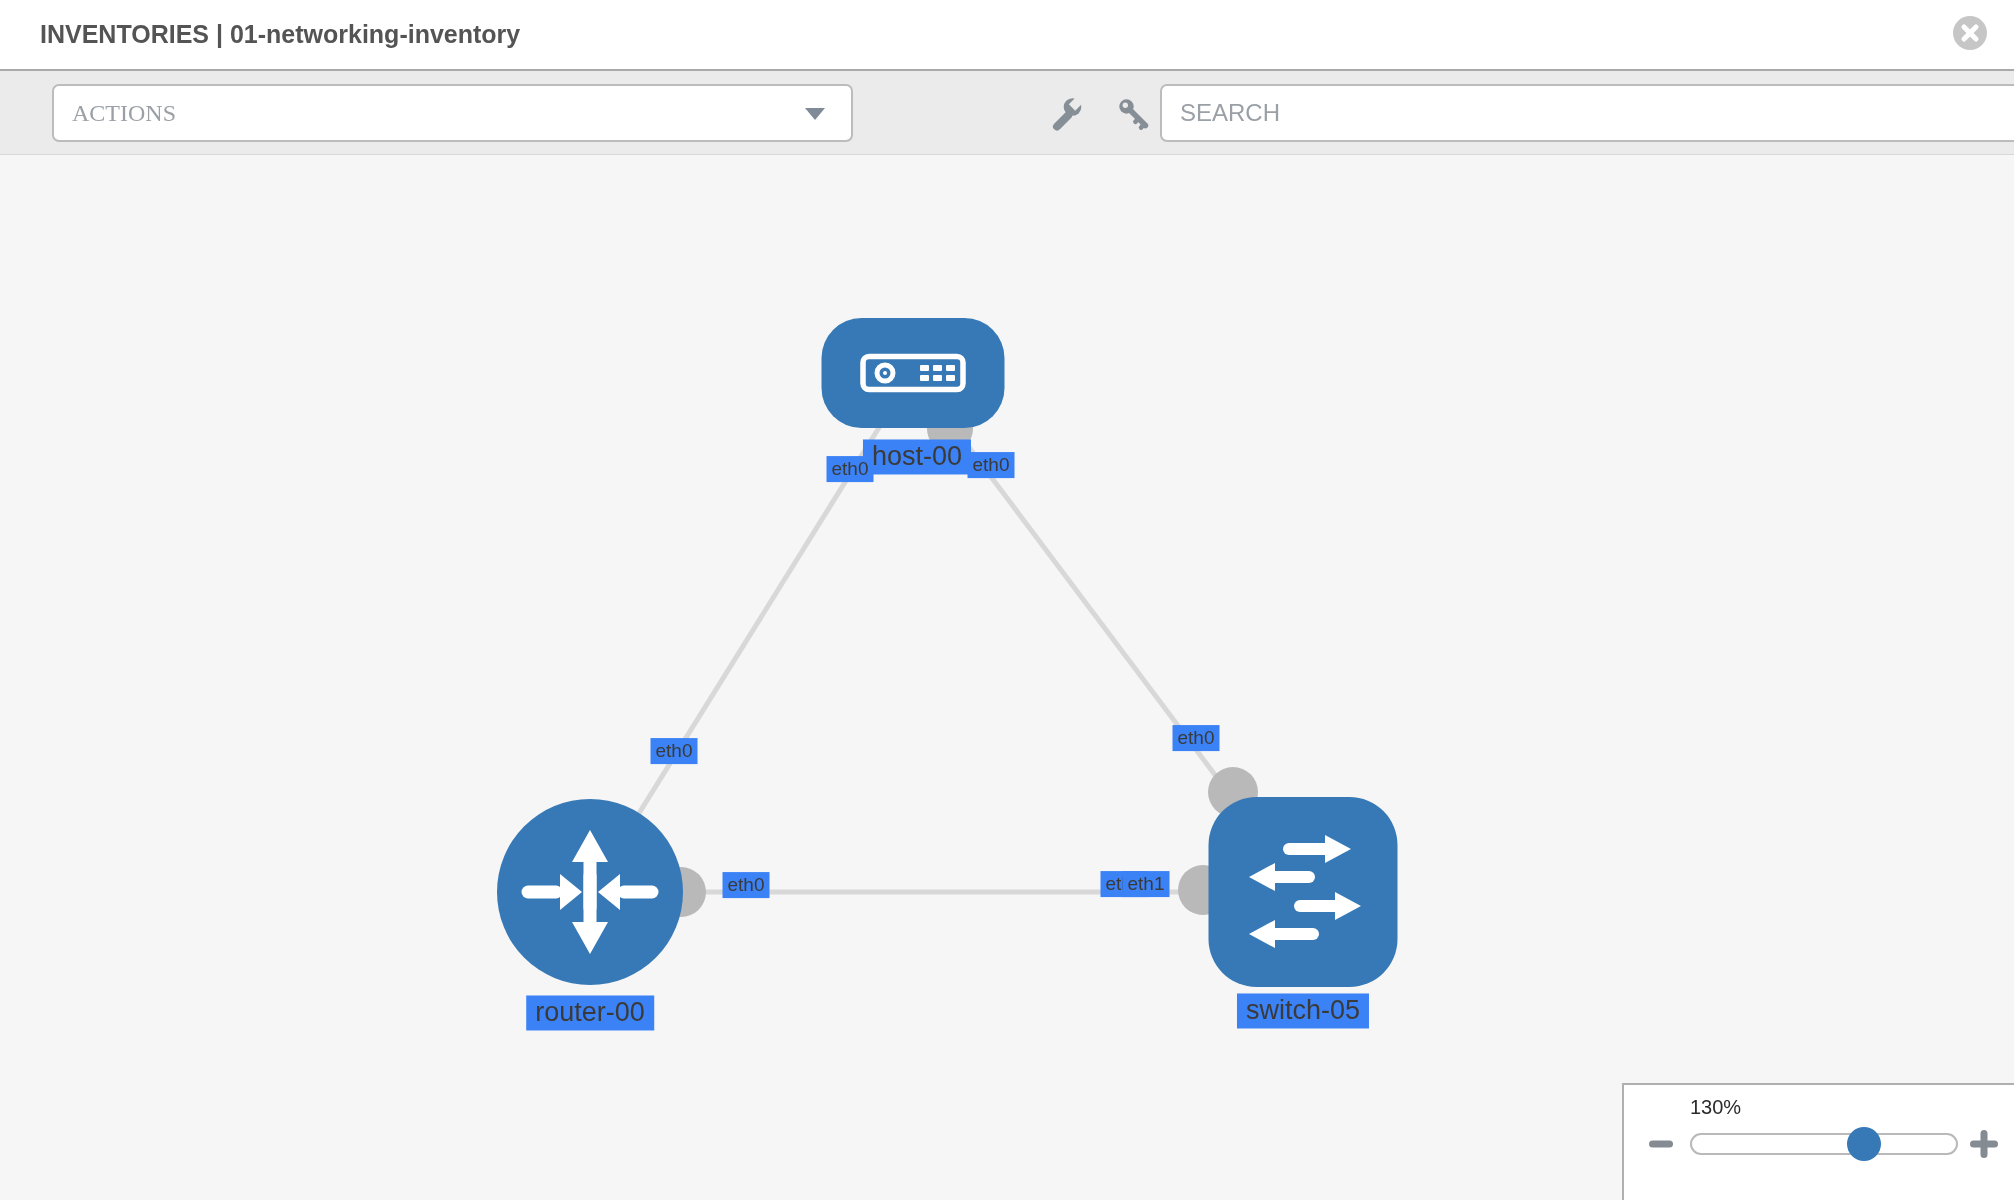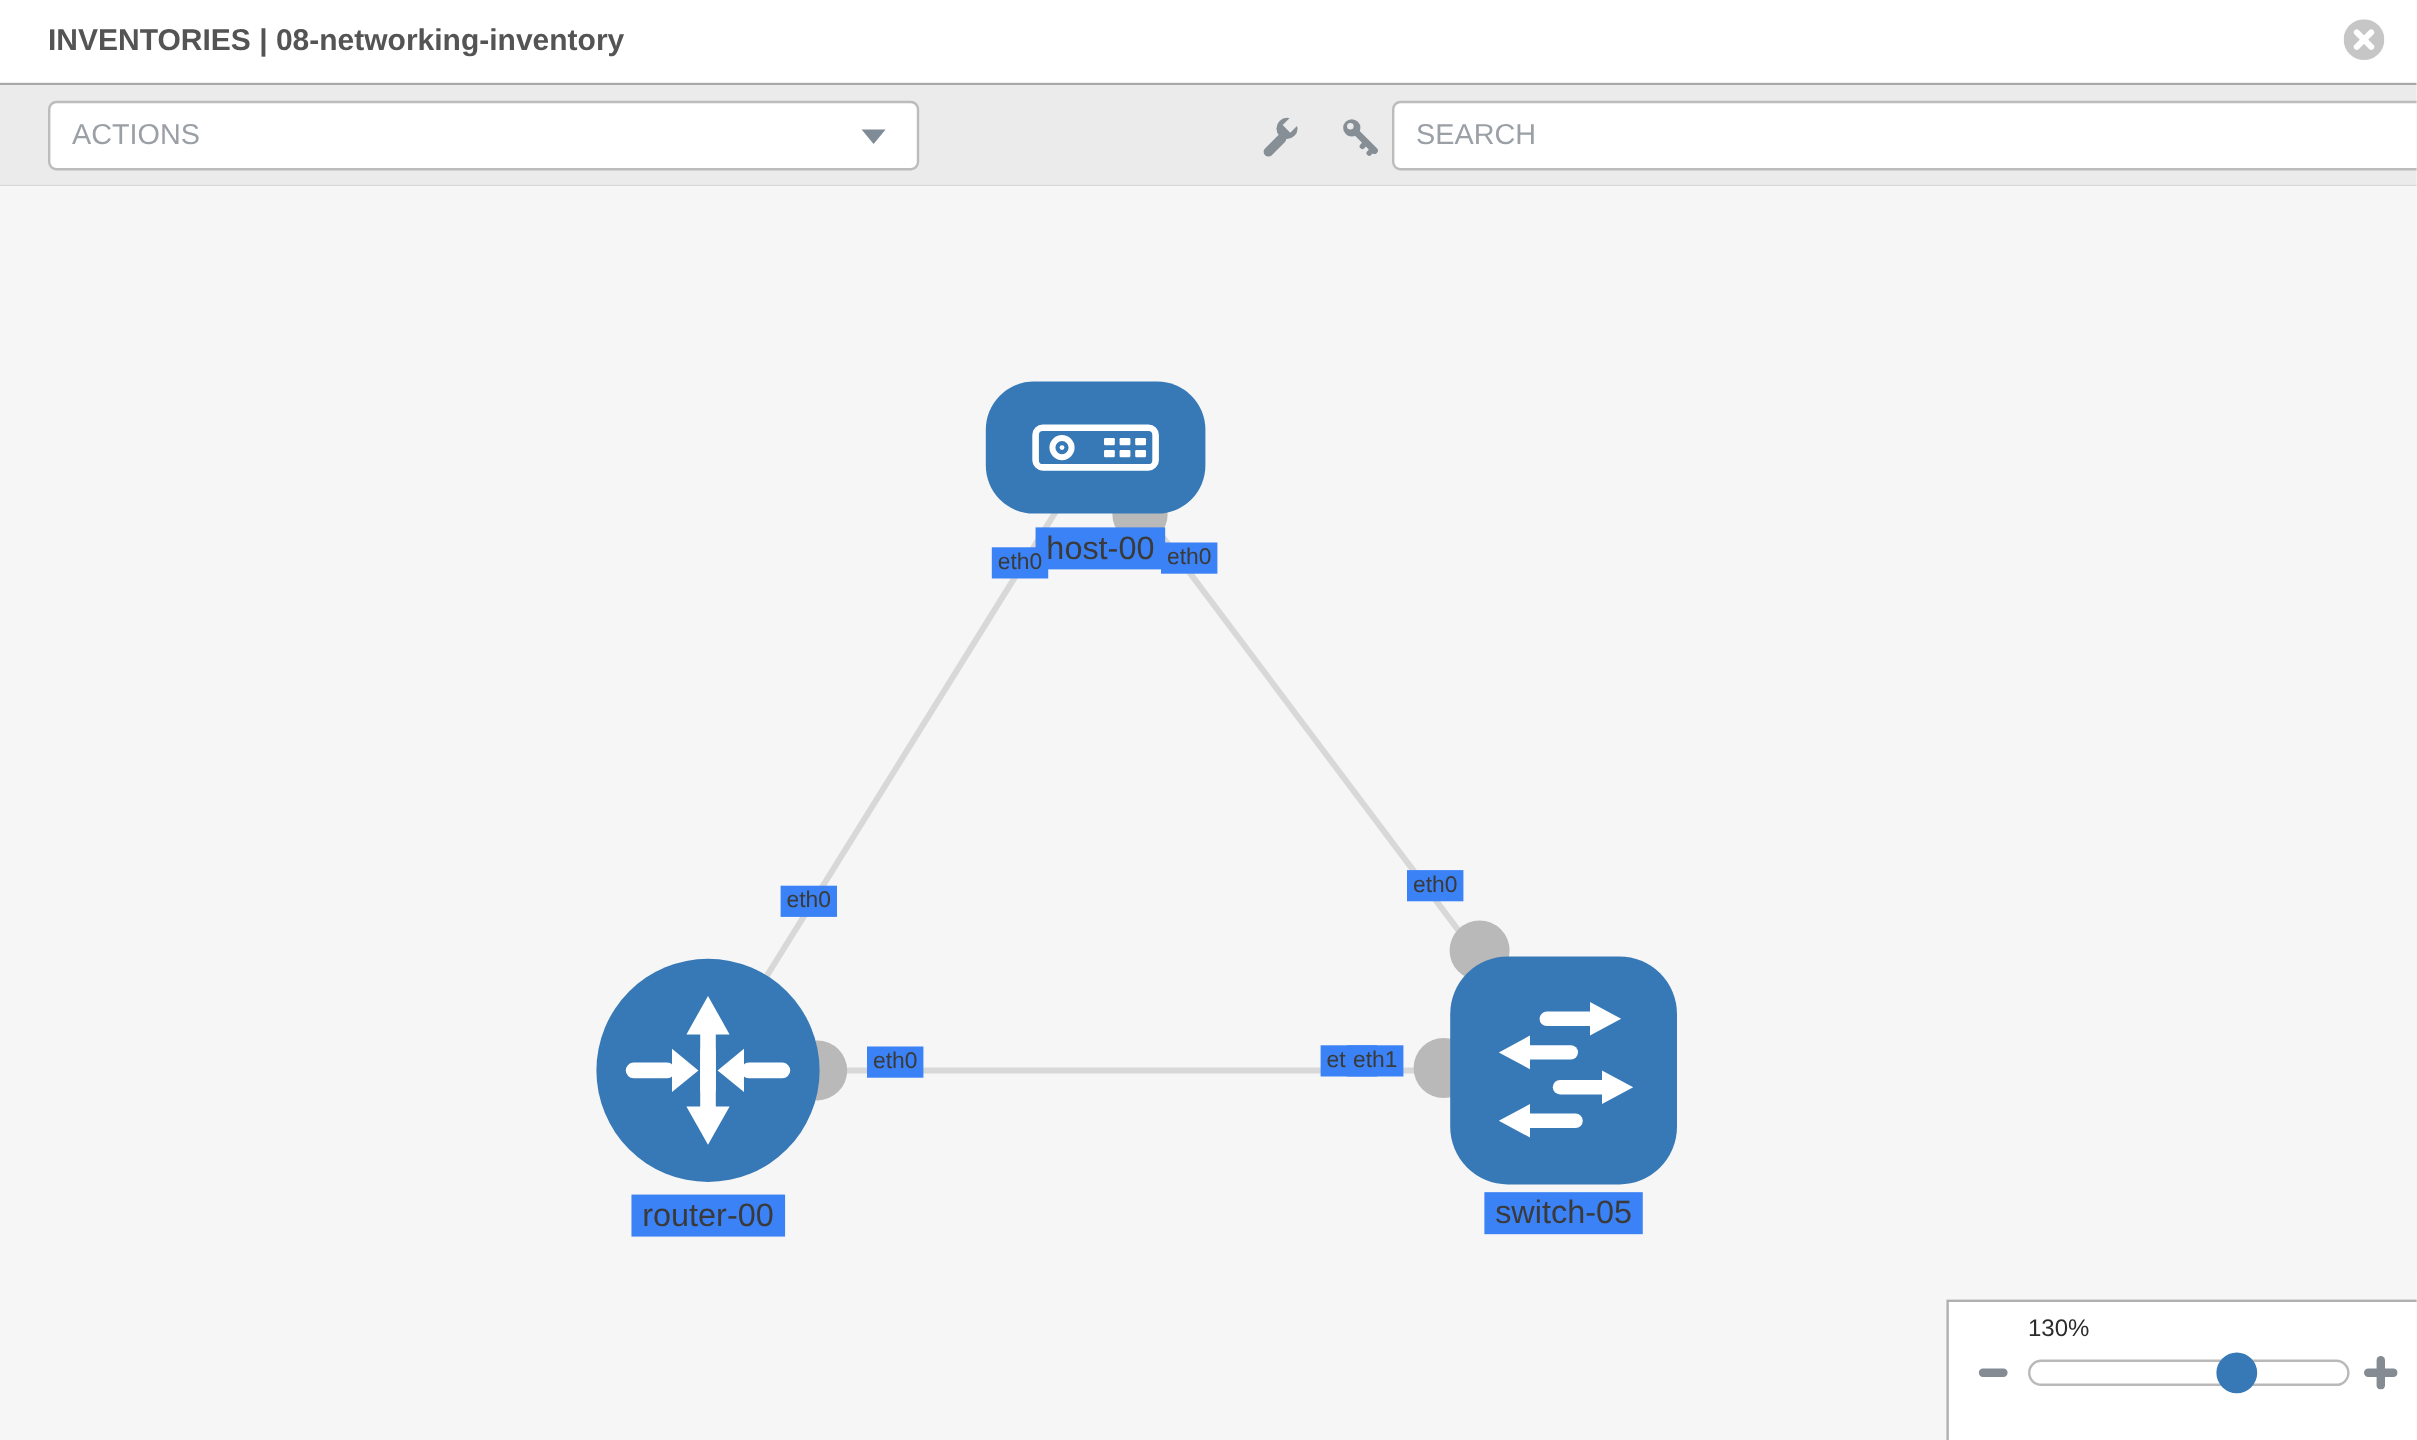--- a/index.html
+++ b/index.html
@@ -17,21 +17,21 @@
   
   .header{position:absolute;left:0;top:0;width:2014px;height:71px;background:#fff;border-bottom:2px solid #a9a9a9;z-index:5;box-sizing:border-box;}
   .title{position:absolute;left:40px;top:0;line-height:69px;font-size:25px;font-weight:bold;color:#545454;}
   .close-btn{position:absolute;right:27px;top:16px;width:34px;height:34px;background:none;border:none;padding:0;cursor:pointer;}
 
   
   .toolbar{position:absolute;left:0;top:71px;width:2014px;height:84px;background:#ebebeb;border-bottom:1px solid #d8d8d8;z-index:5;box-sizing:border-box;}
   .select{position:absolute;top:13px;height:58px;background:#fff;border:2px solid #bcbcbc;border-radius:7px;box-sizing:border-box;cursor:pointer;}
   .select .lbl{position:absolute;left:18px;top:0;line-height:54px;font-size:24px;color:#9aa0a5;}
   .caret{position:absolute;right:26px;top:22px;width:0;height:0;border-left:10px solid transparent;border-right:10px solid transparent;border-top:12px solid #7f8b96;}
-  .select.actions{left:40px;width:726px;}
+  .select.actions{left:52px;width:801px;font-family:Liberation Serif, serif;}
   .select.search{left:1160px;width:924px;}
   .iconbtn{position:absolute;top:25px;width:36px;height:36px;background:none;border:none;padding:0;cursor:pointer;}
   .iconbtn.wrench{left:1048px;}
   .iconbtn.key{left:1116px;}
 
   
   .zoom-panel{position:absolute;left:1622px;top:1083px;width:396px;height:121px;background:#fff;border:2px solid #b0b0b0;z-index:6;box-sizing:border-box;}
   .zoom-value{position:absolute;left:66px;top:11px;width:268px;text-align:left;font-size:20px;color:#2b2b2b;}
   .zoom-slider{position:absolute;left:66px;top:48px;width:268px;height:22px;background:#fff;border:2px solid #b9b9b9;border-radius:12px;box-sizing:border-box;cursor:pointer;}
   .zoom-knob{position:absolute;top:9px;left:65%;width:34px;height:34px;border-radius:50%;background:#3679b6;transform:translate(-50%,-50%);cursor:grab;}
@@ -104,21 +104,21 @@
       <div class="chip iface-label" style="left: 850px; top: 469px;">eth0</div>
       <div class="chip iface-label" style="left: 991px; top: 465px;">eth0</div>
       <div class="chip iface-label" style="left: 674px; top: 751px;">eth0</div>
       <div class="chip iface-label" style="left: 746px; top: 885px;">eth0</div>
       <div class="chip iface-label" style="left: 1124px; top: 884px;">eth0</div>
       <div class="chip iface-label" style="left: 1146px; top: 884px;">eth1</div>
       <div class="chip iface-label" style="left: 1196px; top: 738px;">eth0</div>
     </div>
 
   <div class="header">
-    <div class="title">INVENTORIES | 08-networking-inventory</div>
+    <div class="title">INVENTORIES | 01-networking-inventory</div>
     <button class="close-btn">
       <svg width="34" height="34" viewBox="0 0 34 34">
         <circle cx="17" cy="17" r="17" fill="#c6c6c6"></circle>
         <line x1="11" y1="11" x2="23" y2="23" stroke="#fff" stroke-width="5" stroke-linecap="round"></line>
         <line x1="23" y1="11" x2="11" y2="23" stroke="#fff" stroke-width="5" stroke-linecap="round"></line>
       </svg>
     </button>
   </div>
 
   <div class="toolbar">

